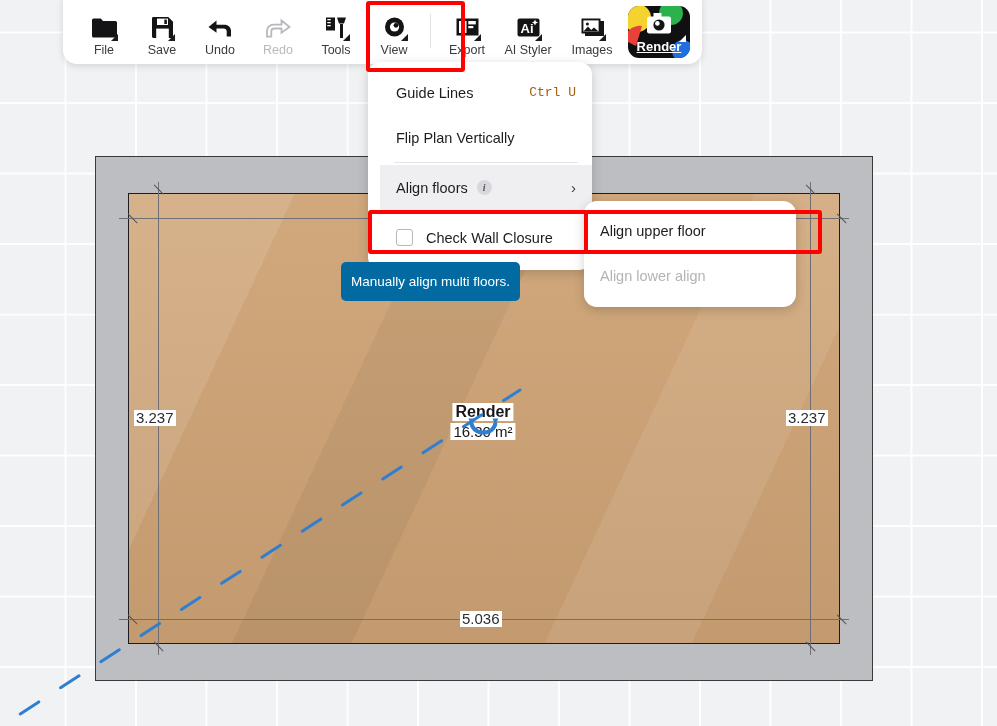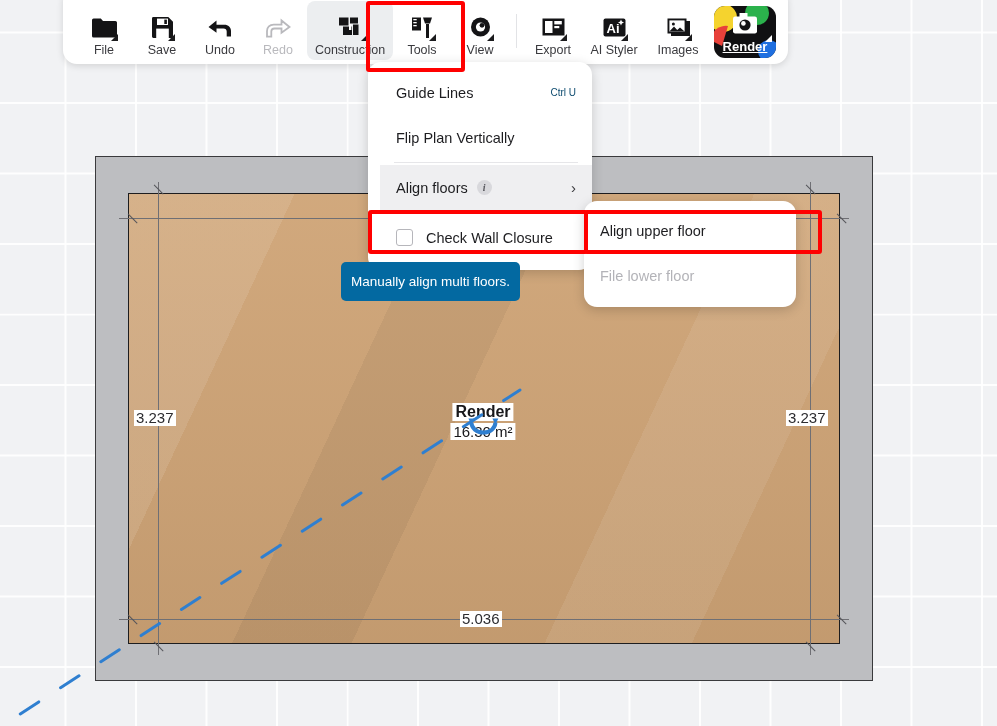--- a/index.html
+++ b/index.html
@@ -136,21 +136,21 @@
     position:absolute;left:368px;top:62px;width:212px;
     background:#ffffff;border-radius:13px;
     box-shadow:0 3px 12px rgba(0,0,0,.18);
     z-index:40;padding:8px 0 10px 12px;
   }
   .mi{
     height:45px;display:flex;align-items:center;
     padding:0 16px;font-size:14.5px;color:#1d1d20;cursor:pointer;
     box-sizing:border-box;position:relative;
   }
-  .mi .sc{margin-left:auto;font-size:10px;color:#0c4a6e;}
+  .mi .sc{margin-left:auto;font-size:13px;color:#a16207;font-family:Liberation Mono, monospace;}
   .mi.sel{background:#efeff1;}
   .mi .info{
     width:15px;height:15px;border-radius:50%;background:#d8d8dc;color:#55555b;
     font-size:10px;font-style:italic;font-family:"Liberation Serif",serif;
     display:flex;align-items:center;justify-content:center;margin-left:9px;font-weight:bold;
   }
   .mi .chev{margin-left:auto;font-size:15px;color:#3a3a3e;}
   .m-sep{height:1px;background:#e6e6e9;margin:2px 14px;}
   .cb{width:15px;height:15px;border:1.4px solid #b6b6bb;border-radius:3px;margin-right:13px;background:#fff;flex:none;}
 
@@ -254,33 +254,20 @@
   <div class="tb-item disabled">
     <span class="tb-ico">
       <svg width="26" height="22" viewBox="0 0 26 22">
           <path d="M16.5 3.5v4.2H8.7C4.7 7.7 2 10.3 2 14v5.6h4.3v-5c0-2 1.2-3.1 3.2-3.1h7v4.3L24.5 10z" fill="none" stroke="#b9b9bd" stroke-width="1.8"></path>
         </svg>
     </span>
     <span class="lbl">Redo</span>
   </div>
 
 
-  <div class="tb-item tb-wide active" style="width:86px;">
-    <span class="tb-ico">
-      <svg width="28" height="24" viewBox="0 0 28 24">
-          <rect x="3" y="1.5" width="9.5" height="8" fill="#141416"></rect>
-          <rect x="14" y="1.5" width="8" height="6" fill="#141416"></rect>
-          <rect x="7" y="10.5" width="9" height="8.5" fill="#141416"></rect>
-          <rect x="17" y="8.5" width="5.5" height="10.5" fill="#141416"></rect>
-          <rect x="13" y="8" width="2.4" height="6" fill="#fff"></rect>
-        </svg>
-      <span class="corner-tri" style="right:-4px;"></span>
-    </span>
-    <span class="lbl">Construction</span>
-  </div>
 
   <div class="tb-item">
     <span class="tb-ico">
       <svg width="25" height="24" viewBox="0 0 25 24">
           <path d="M2 1.5h9v13H2z" fill="#141416"></path>
           <rect x="3.3" y="3" width="3.4" height="1.3" fill="#fff"></rect>
           <rect x="3.3" y="6" width="3.4" height="1.3" fill="#fff"></rect>
           <rect x="3.3" y="9" width="3.4" height="1.3" fill="#fff"></rect>
           <path d="M13 1.5h9l-2 6h-5z" fill="#141416"></path>
           <path d="M16 8h3v14h-3z" fill="#141416"></path>
@@ -387,21 +374,21 @@
     <span class="cb"></span>
     <span>Check Wall Closure</span>
   </div>
 </div>
 
 <div id="submenu">
   <div class="mi">
     <span>Align upper floor</span>
   </div>
   <div class="mi off">
-    <span>File lower floor</span>
+    <span>Align lower align</span>
   </div>
 </div>
 
 <div id="tooltip">
   <span>Manually align multi floors.</span>
 </div>
 
 <div class="hl" style="left:366px;top:1px;width:91px;height:63px;"></div>
 <div class="hl" style="left:368px;top:210px;width:212px;height:36px;"></div>
 <div class="hl" style="left:584px;top:210px;width:230px;height:36px;"></div>

